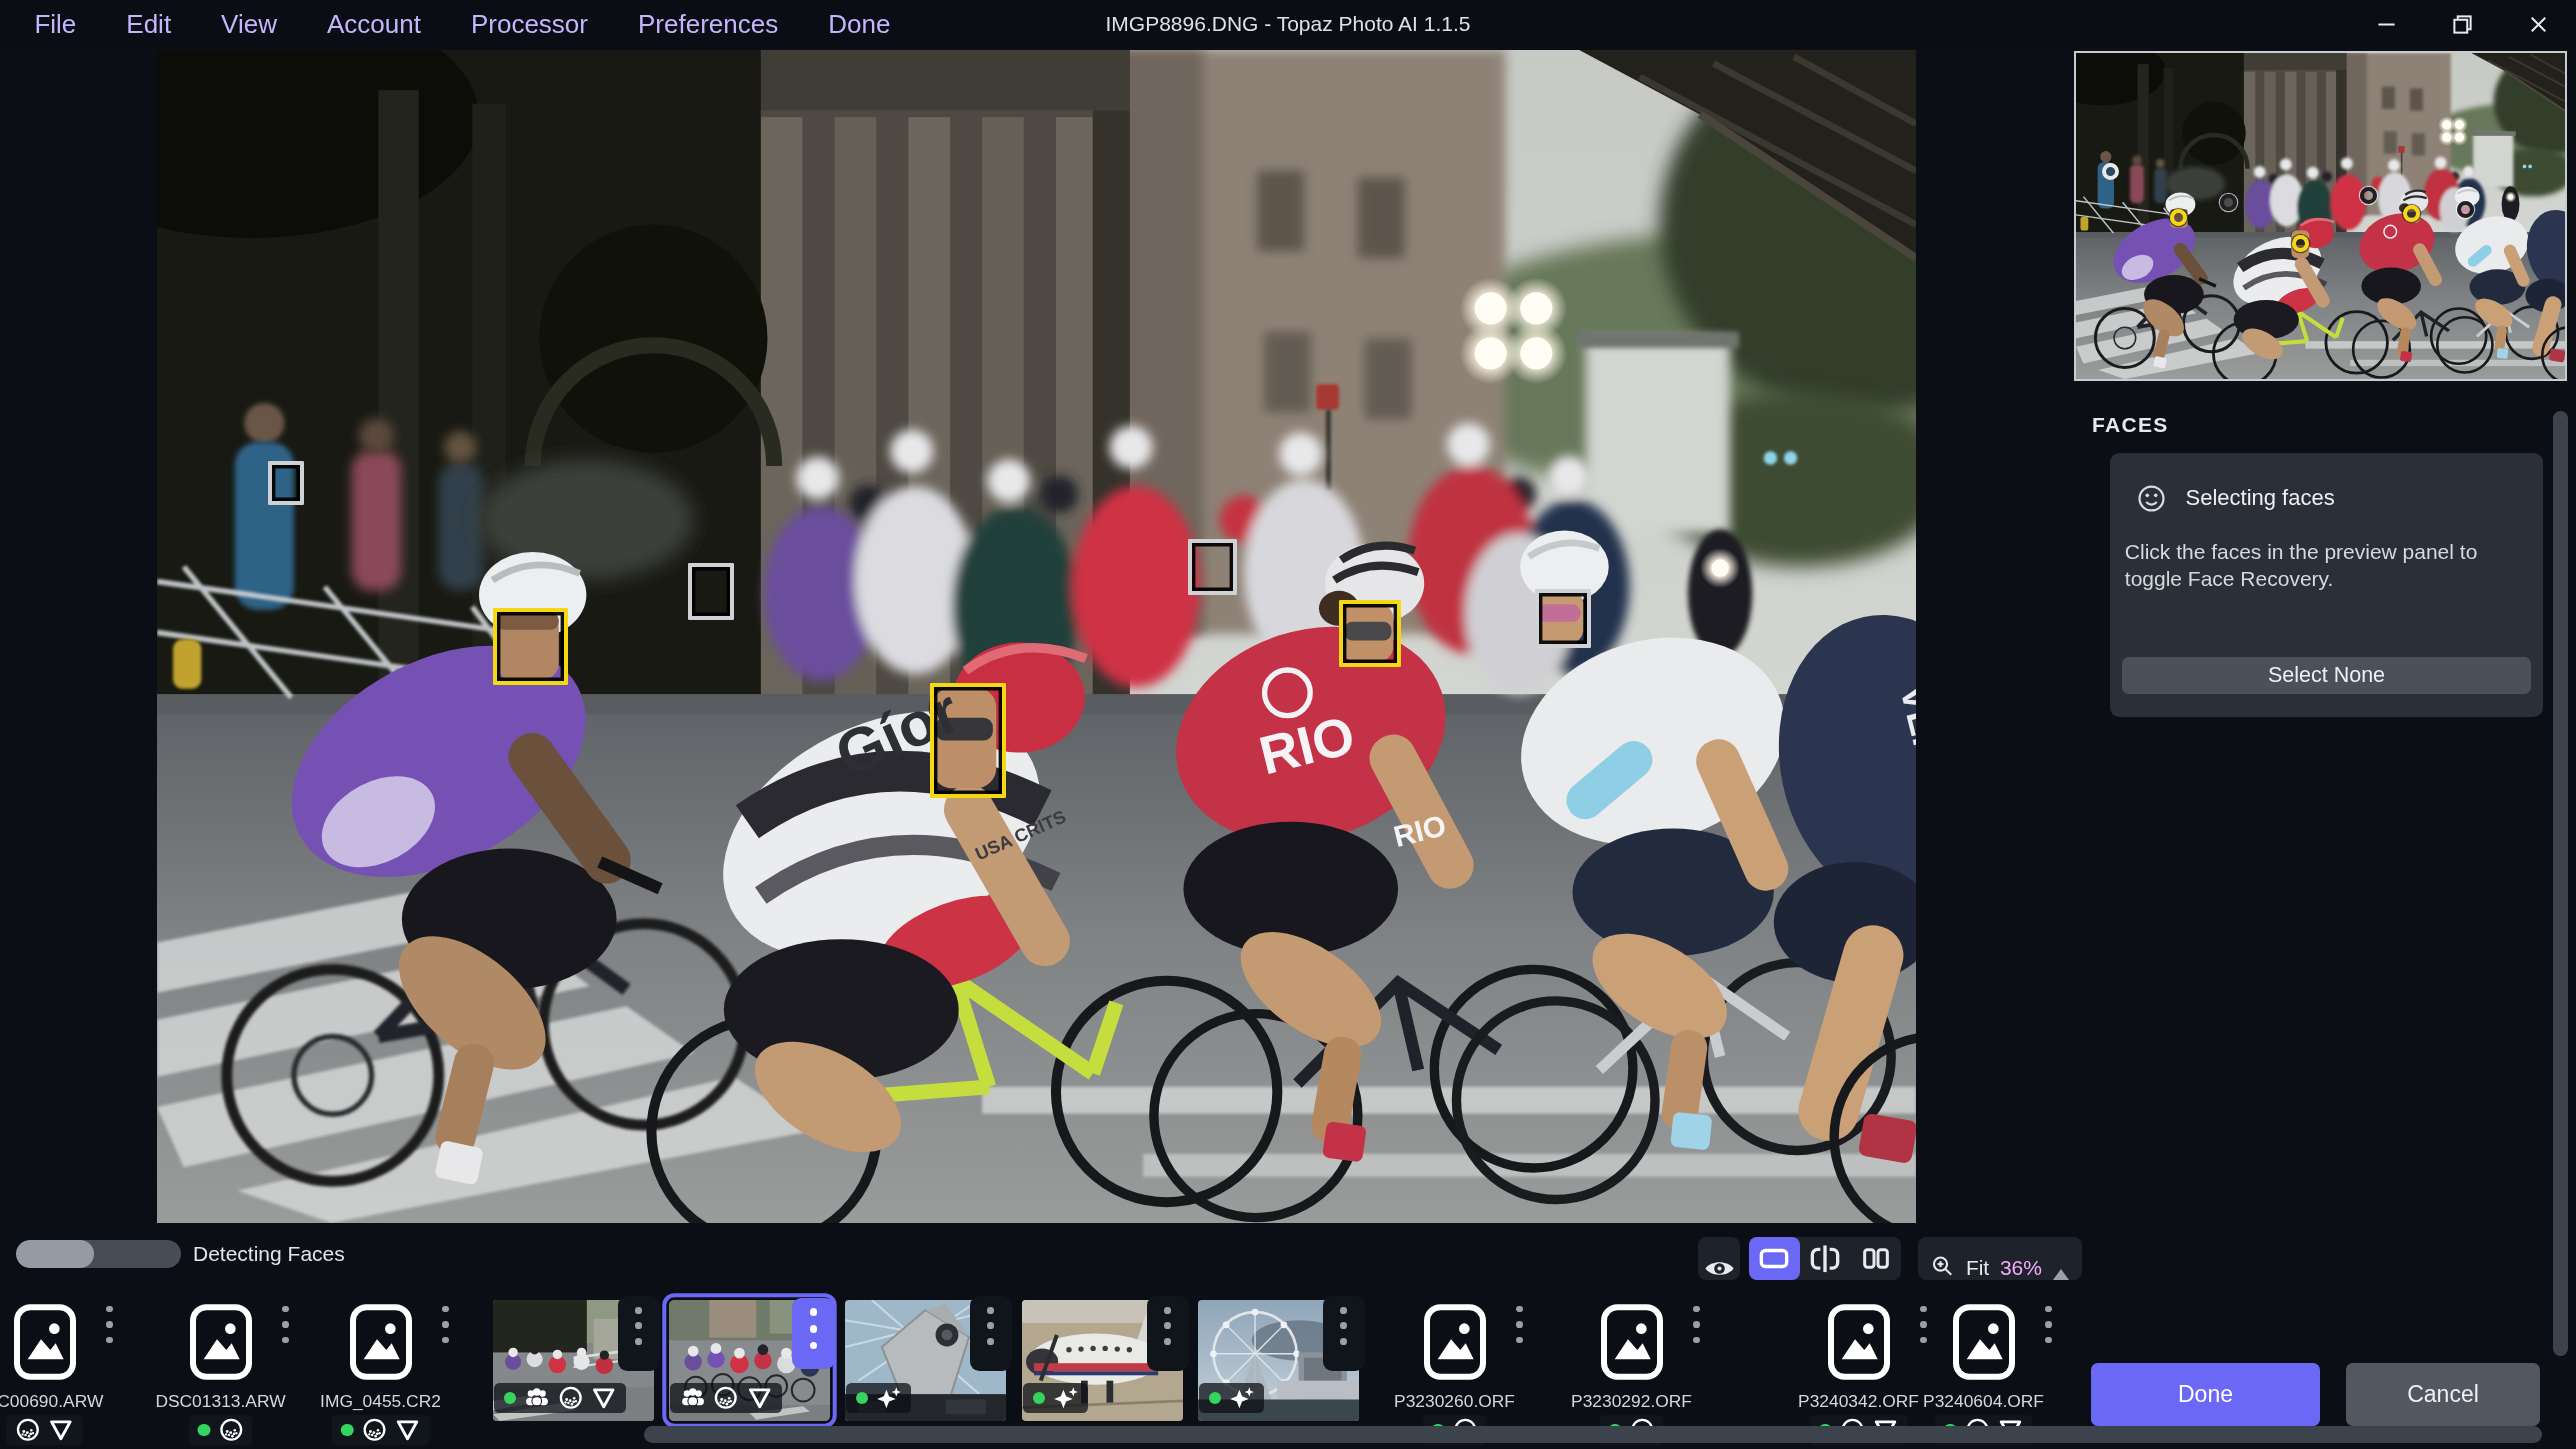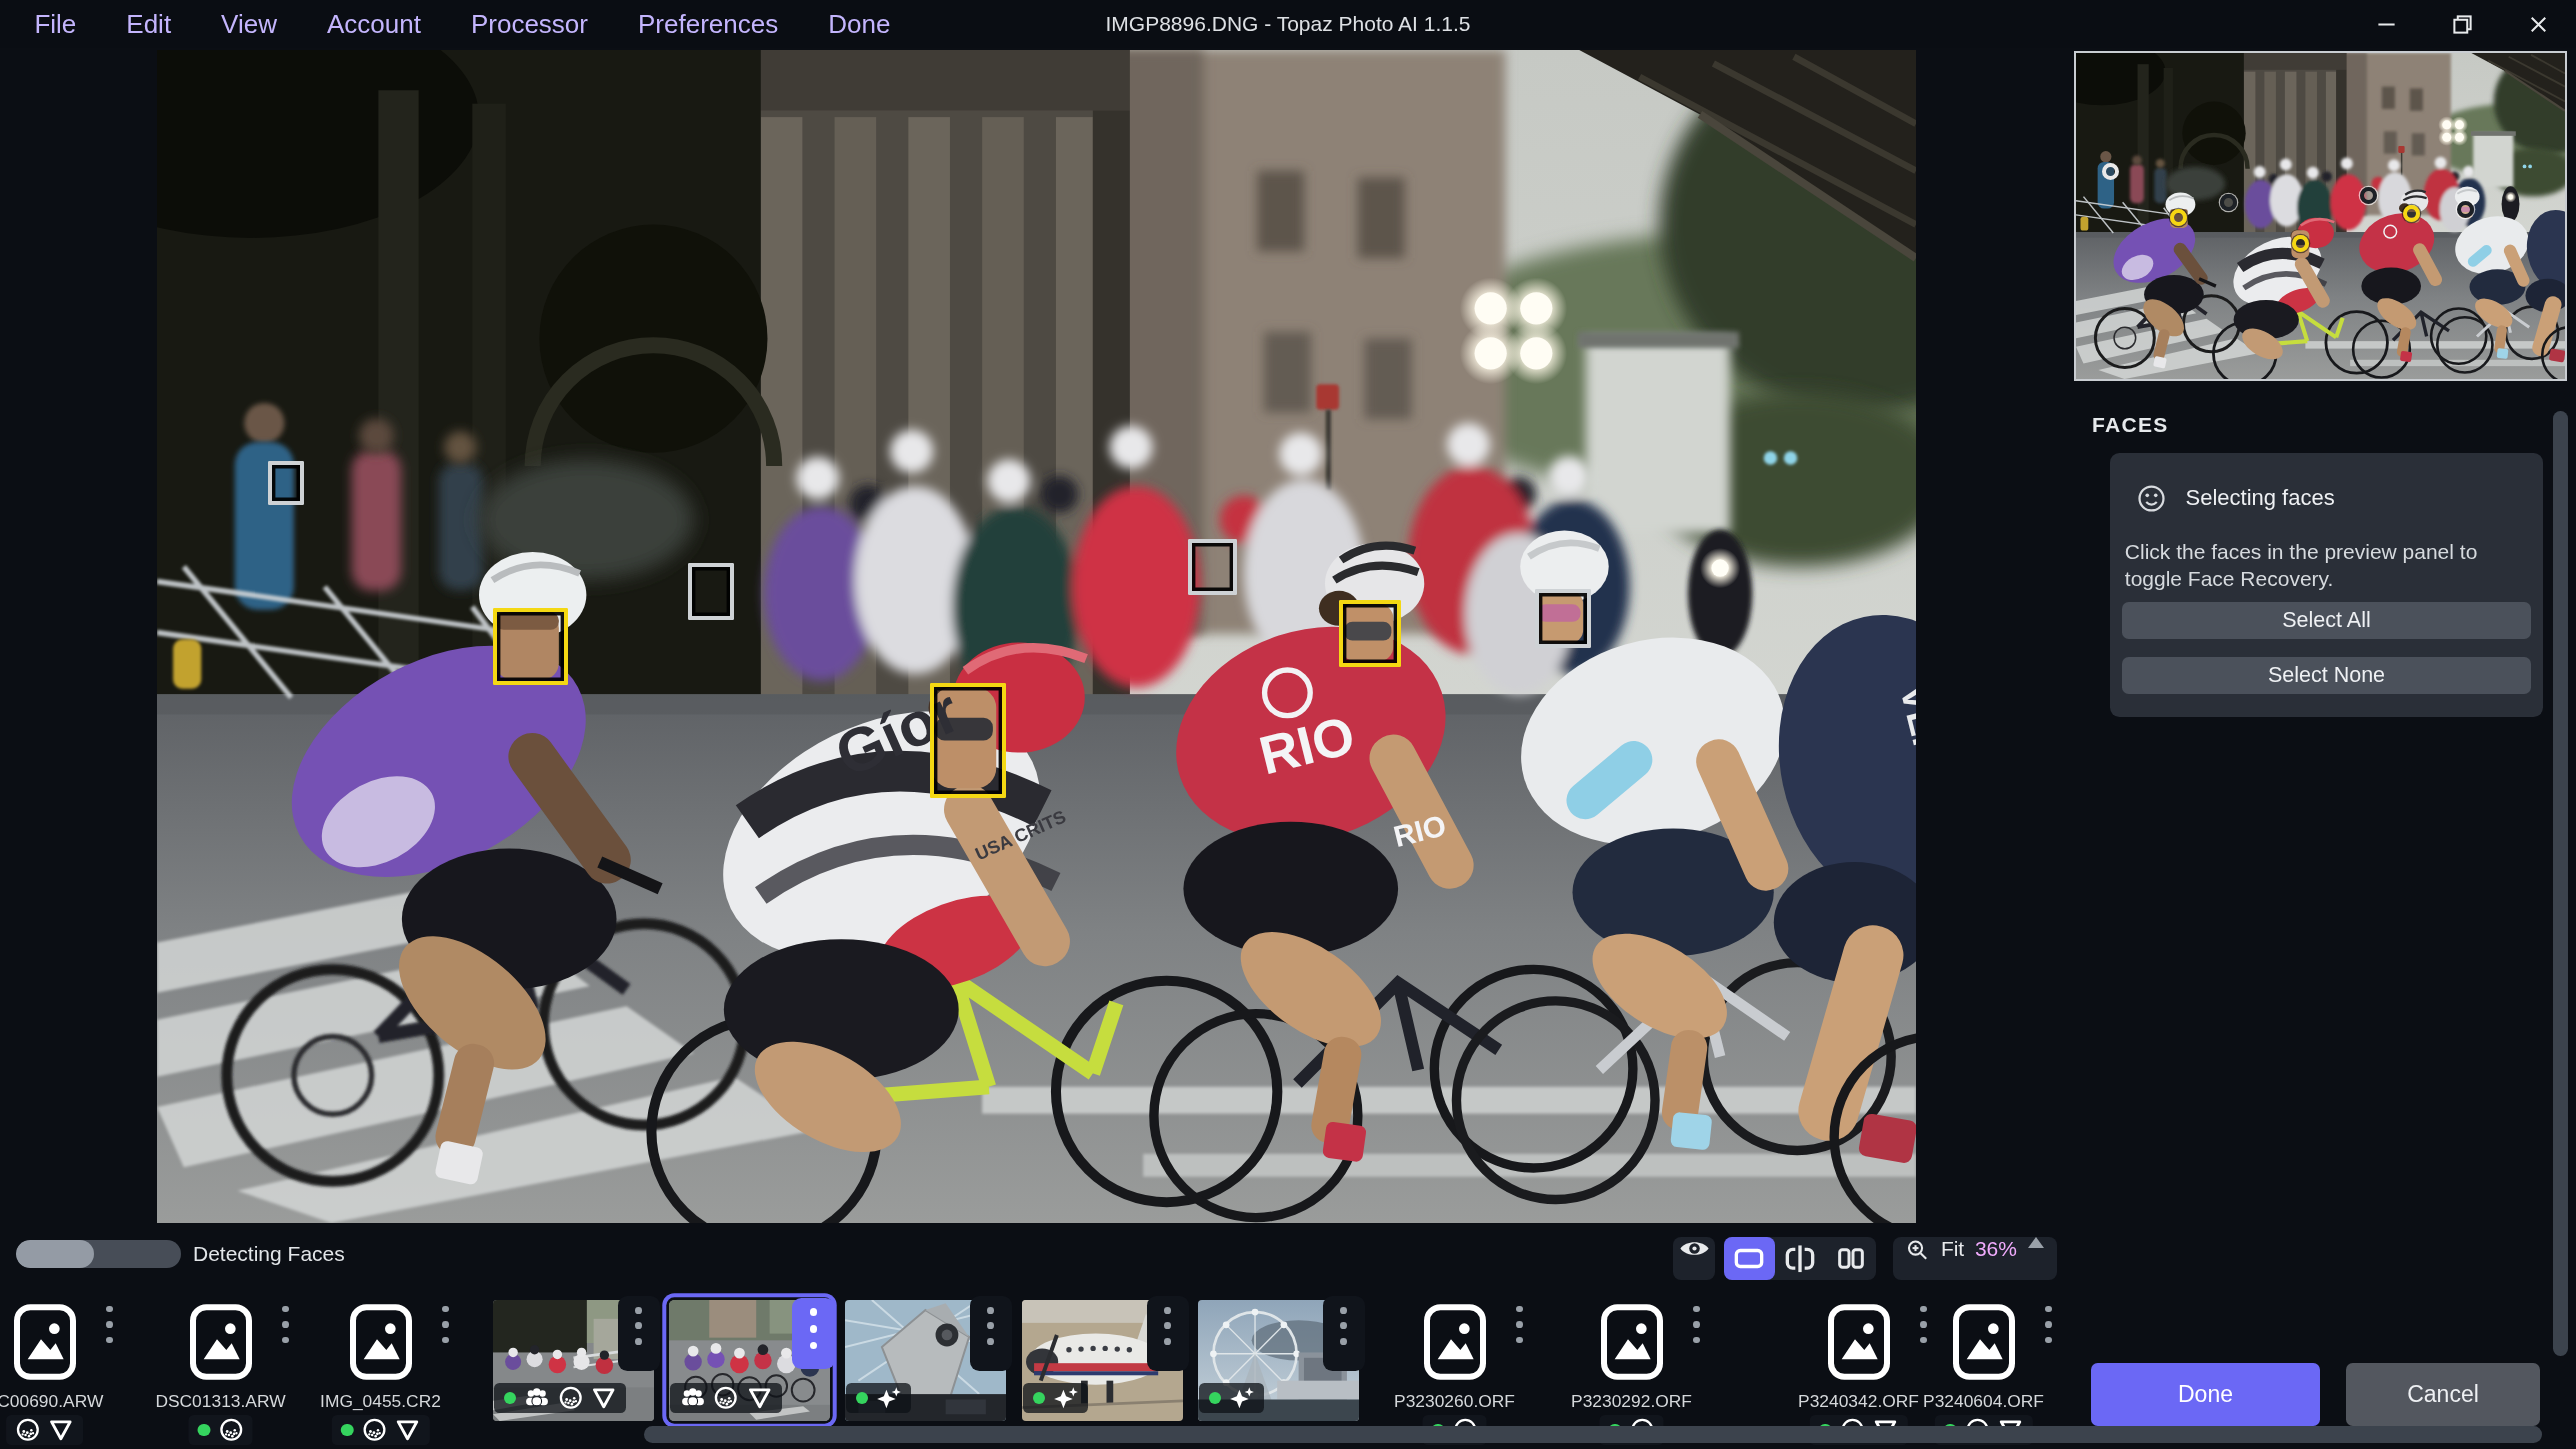--- a/index.html
+++ b/index.html
@@ -19,21 +19,21 @@
   
   .photo-canvas{position:absolute;left:157px;top:50px;width:1759px;height:1173px;background:#15161a;}
   .scene-svg{position:absolute;left:0;top:0;width:100%;height:100%;}
   .facebox{position:absolute;border:4px solid #ccd0d3;box-shadow:inset 0 0 0 3.4px rgba(0,0,0,.92);border-radius:1.3px;}
 
   
   .progress-track{position:absolute;left:16px;top:1240px;width:165px;height:28px;border-radius:14px;background:#474d57;overflow:hidden;}
   .progress-fill{height:100%;background:#949ba5;border-radius:14px;}
   .progress-label{position:absolute;left:193px;top:1240px;height:28px;display:flex;align-items:center;
     color:#e2e5e8;font-size:21px;white-space:nowrap;}
-  .tool-pill{position:absolute;top:1237px;height:43px;background:#1d222b;border-radius:8px;display:flex;align-items:flex-start;}
+  .tool-pill{position:absolute;top:1237px;height:43px;background:#1d222b;border-radius:8px;display:flex;align-items:flex-end;margin-left:25px;}
   .eye-btn{left:1673px;width:42px;justify-content:center;}
   .seg-group{left:1724px;width:152px;padding:0;}
   .seg{width:51px;height:43px;display:flex;align-items:center;justify-content:center;border-radius:8px;}
   .seg.active{background:var(--accent);}
   .zoom-pill{left:1893px;width:164px;padding:0 13.4px;gap:10.7px;box-sizing:border-box;}
   .zoom-mode{color:#e8eaec;font-size:21px;}
   .zoom-val{color:#f0abfc;font-size:21px;}
   .zoom-caret{width:0;height:0;border-left:8.7px solid transparent;border-right:8.7px solid transparent;
     border-bottom:11.4px solid #9aa1a9;margin-left:auto;}
 
@@ -920,21 +920,20 @@
   <div class="card-title-row">
     <svg width="31" height="31" viewBox="0 0 44 44" fill="none" stroke="#d8dbdf" stroke-width="3.2">
       <circle cx="22" cy="22" r="17"></circle>
       <circle cx="16" cy="17.5" r="2.6" fill="#d8dbdf" stroke="none"></circle>
       <circle cx="28" cy="17.5" r="2.6" fill="#d8dbdf" stroke="none"></circle>
       <path d="M14.5,27 q7.5,7.5 15,0"></path>
     </svg>
     <span class="card-title">Selecting faces</span>
   </div>
   <div class="card-desc">Click the faces in the preview panel to toggle Face Recovery.</div>
-  <button class="panel-btn btn-select-all">Select All</button>
   <button class="panel-btn btn-select-none">Select None</button>
 </div>
 
 <div class="vscroll"></div>
 
 <button class="done-btn">Done</button>
 <button class="cancel-btn">Cancel</button>
 
 
 </body></html>

